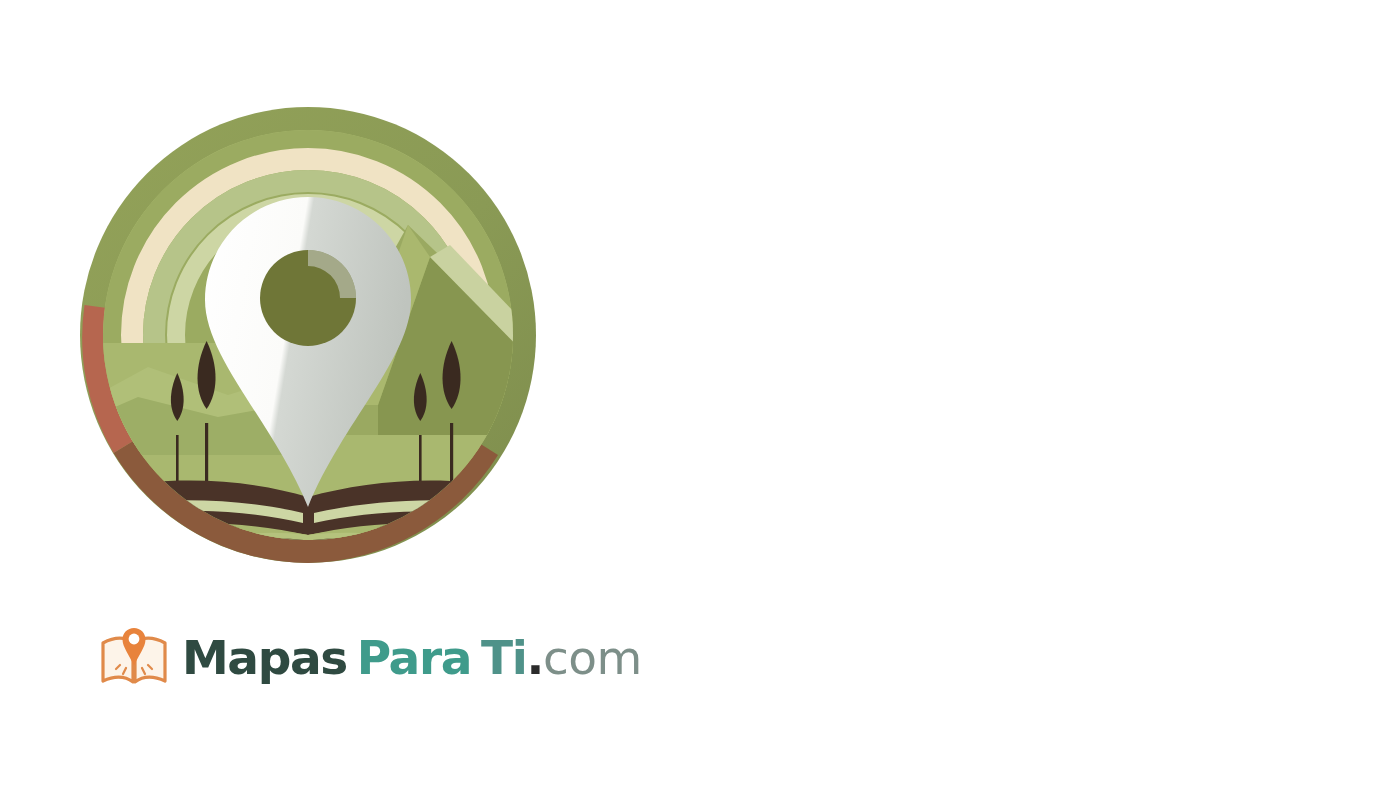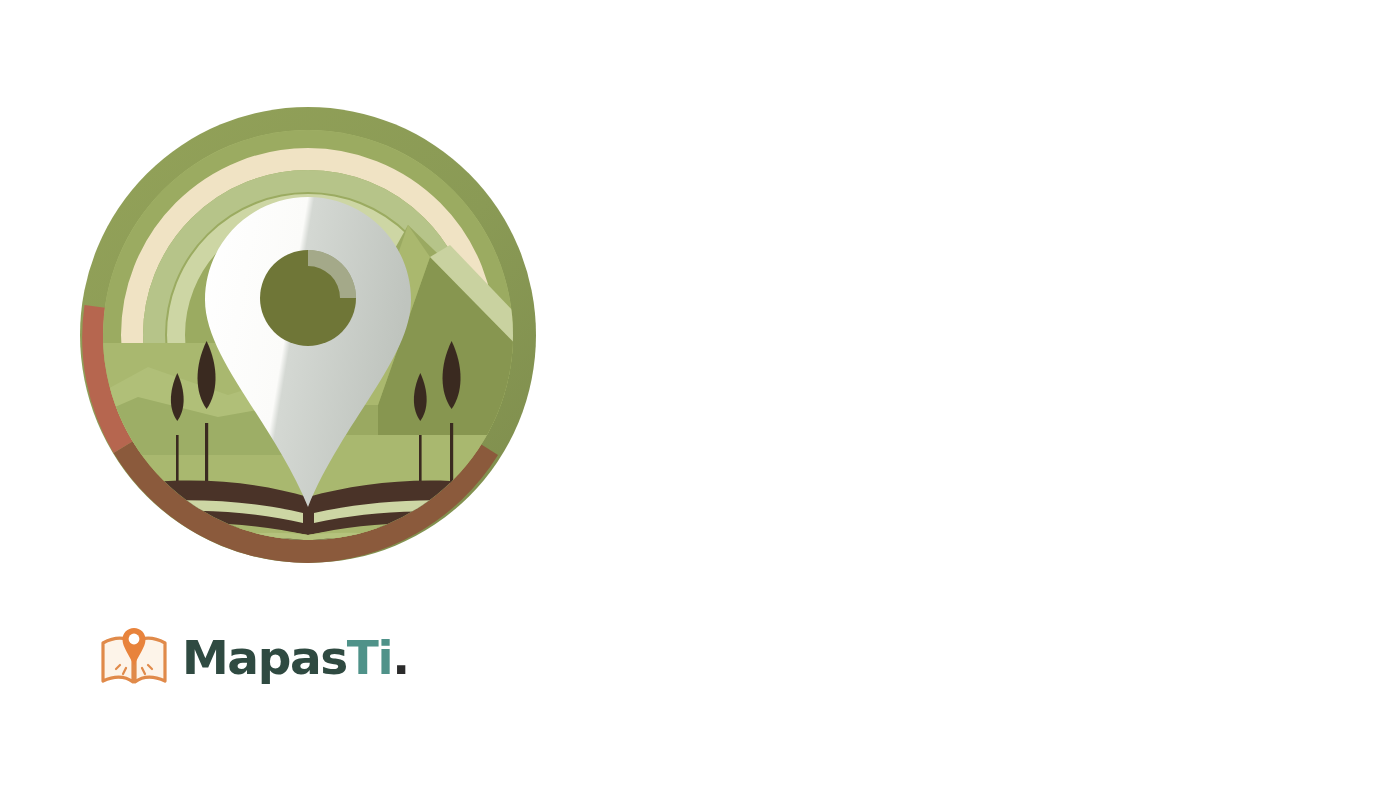--- a/index.html
+++ b/index.html
@@ -57,21 +57,21 @@
     font-size: 47px;
     font-weight: 700;
     letter-spacing: -1.4px;
     line-height: 1;
     white-space: nowrap;
     display: flex;
     align-items: flex-start;
   }
   .bt-mapas { color: #2f4a41; }
   .bt-para  { color: #3f9b8b; margin-left: 10px; }
-  .bt-ti    { color: #4f9289; }
+  .bt-ti    { color: #4f9289; margin-left: 10px; }
   .bt-dot   { color: #2b2b2b; }
   .bt-com   { color: #7d8f89; font-weight: 400; letter-spacing: -0.5px; }
 
   
   #info {
     position: absolute;
     left: 590px;
     top: 178px;
     width: 800px;
   }
@@ -219,19 +219,21 @@
         <path d="M22 42 L18 46"></path>
         <path d="M50 42 L54 46"></path>
       </g>
 
       <path d="M36 5 C29.5 5 24.5 10 24.5 16.4 C24.5 24 31 31 36 43 C41 31 47.5 24 47.5 16.4 C47.5 10 42.5 5 36 5 Z" fill="#e8833c"></path>
       <circle cx="36" cy="16" r="5.4" fill="#ffffff"></circle>
     </svg>
 
     <div id="brand-text">
       <span class="bt-mapas">Mapas</span>
+        <span class="bt-para">Para</span>
         <span class="bt-ti">Ti</span>
         <span class="bt-dot">.</span>
+        <span class="bt-com">com</span>
     </div>
   </div>
 
 
 </div>
 
 </body></html>

